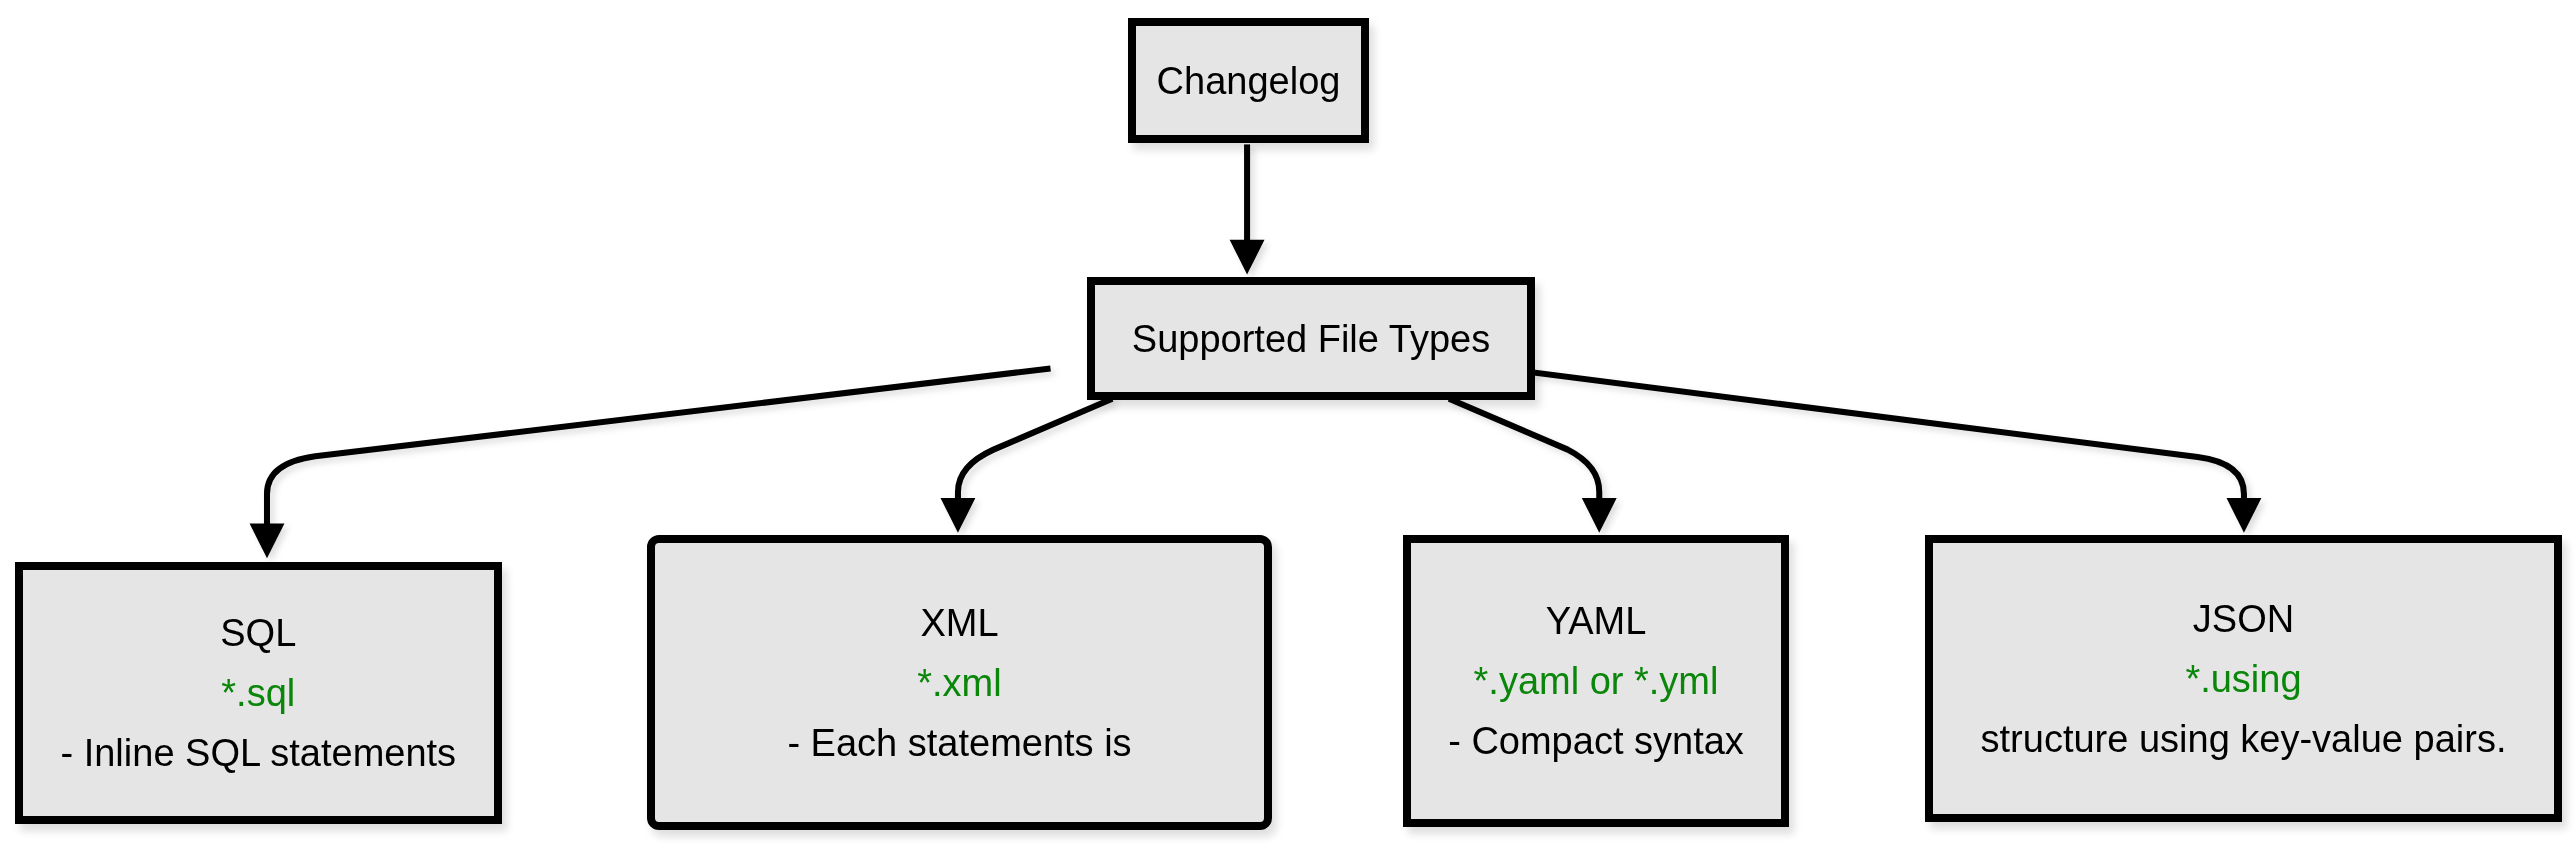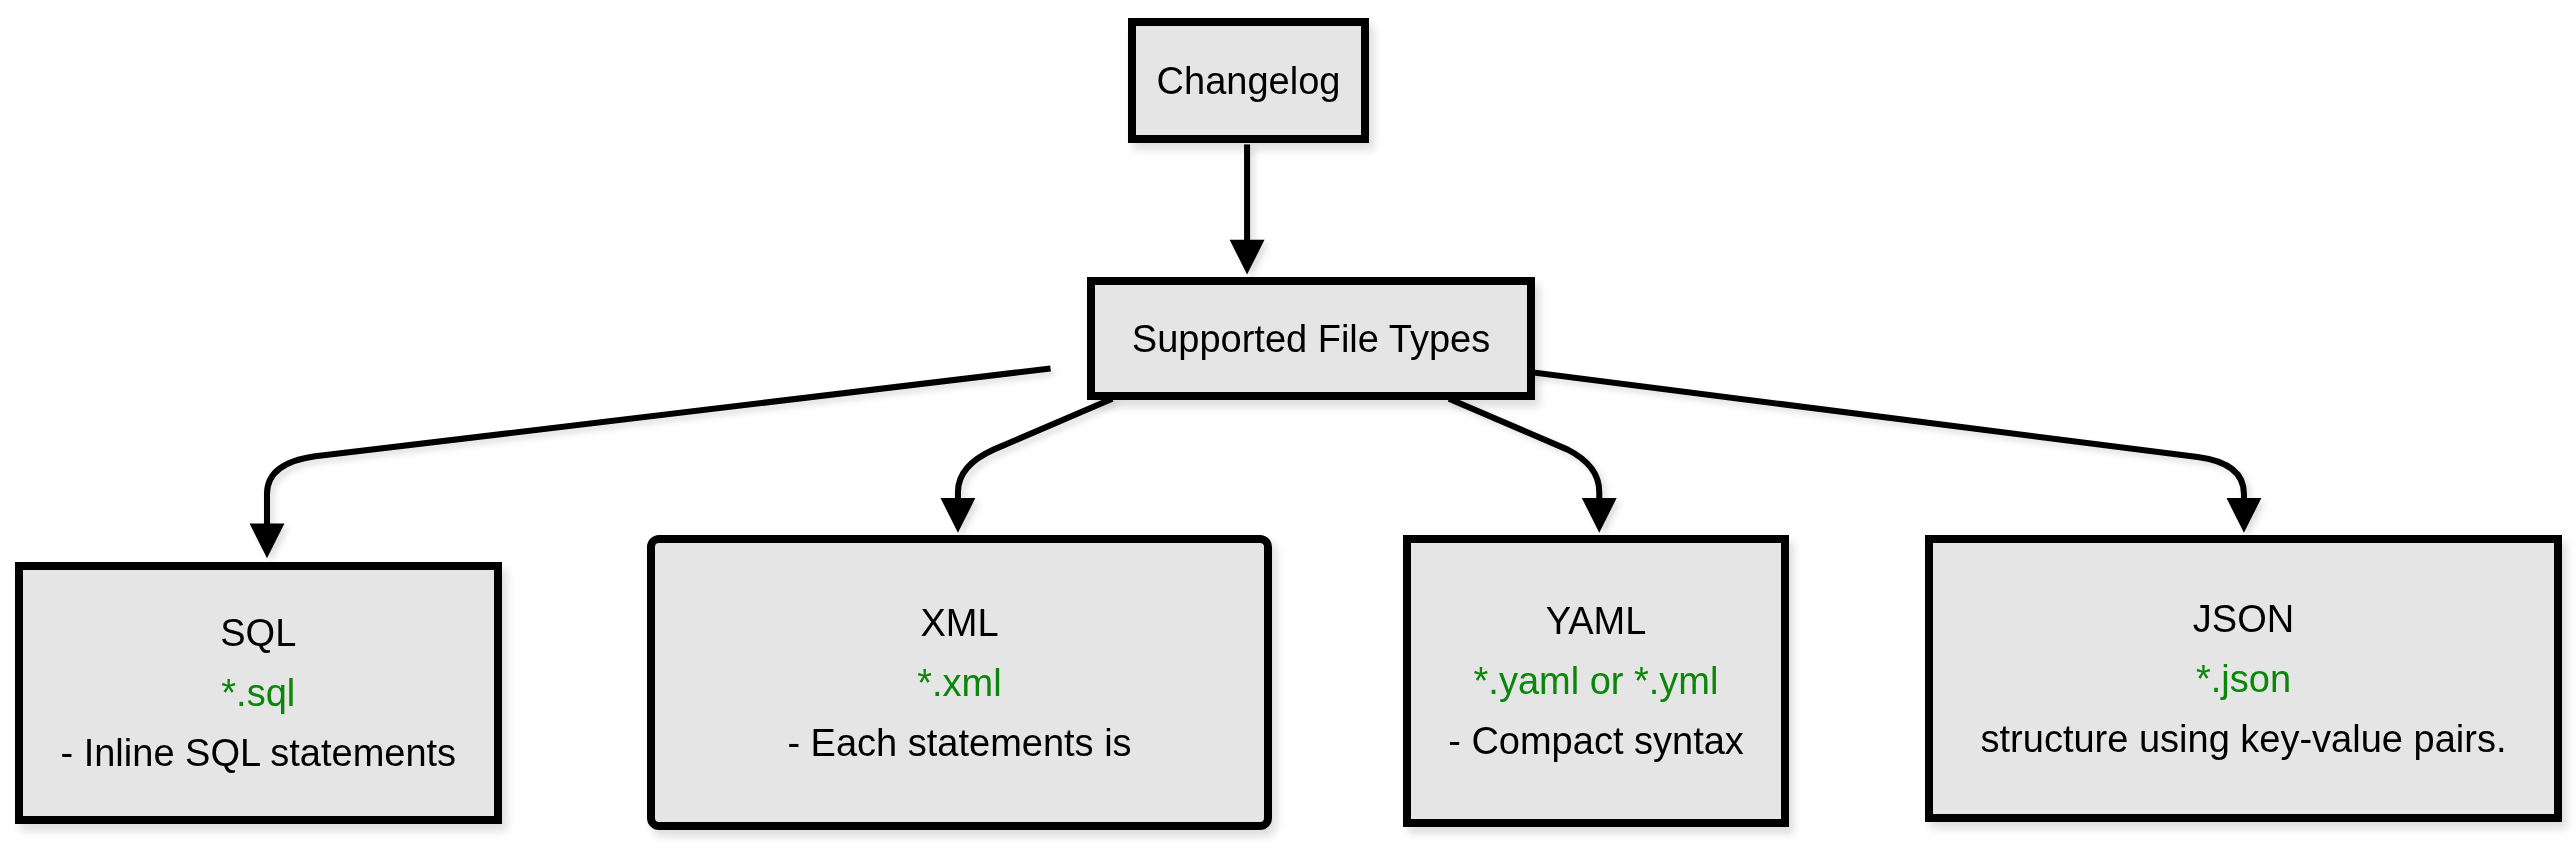--- a/index.html
+++ b/index.html
@@ -90,18 +90,18 @@
   </div>
 
   <div class="node type-box yaml-box">
     <div class="line title">YAML</div>
     <div class="line ext">*.yaml or *.yml</div>
     <div class="line desc">- Compact syntax</div>
   </div>
 
   <div class="node type-box json-box">
     <div class="line title">JSON</div>
-    <div class="line ext">*.json</div>
+    <div class="line ext">*.using</div>
     <div class="line desc">structure using key-value pairs.</div>
   </div>
 
 </div>
 
 
 </body></html>

